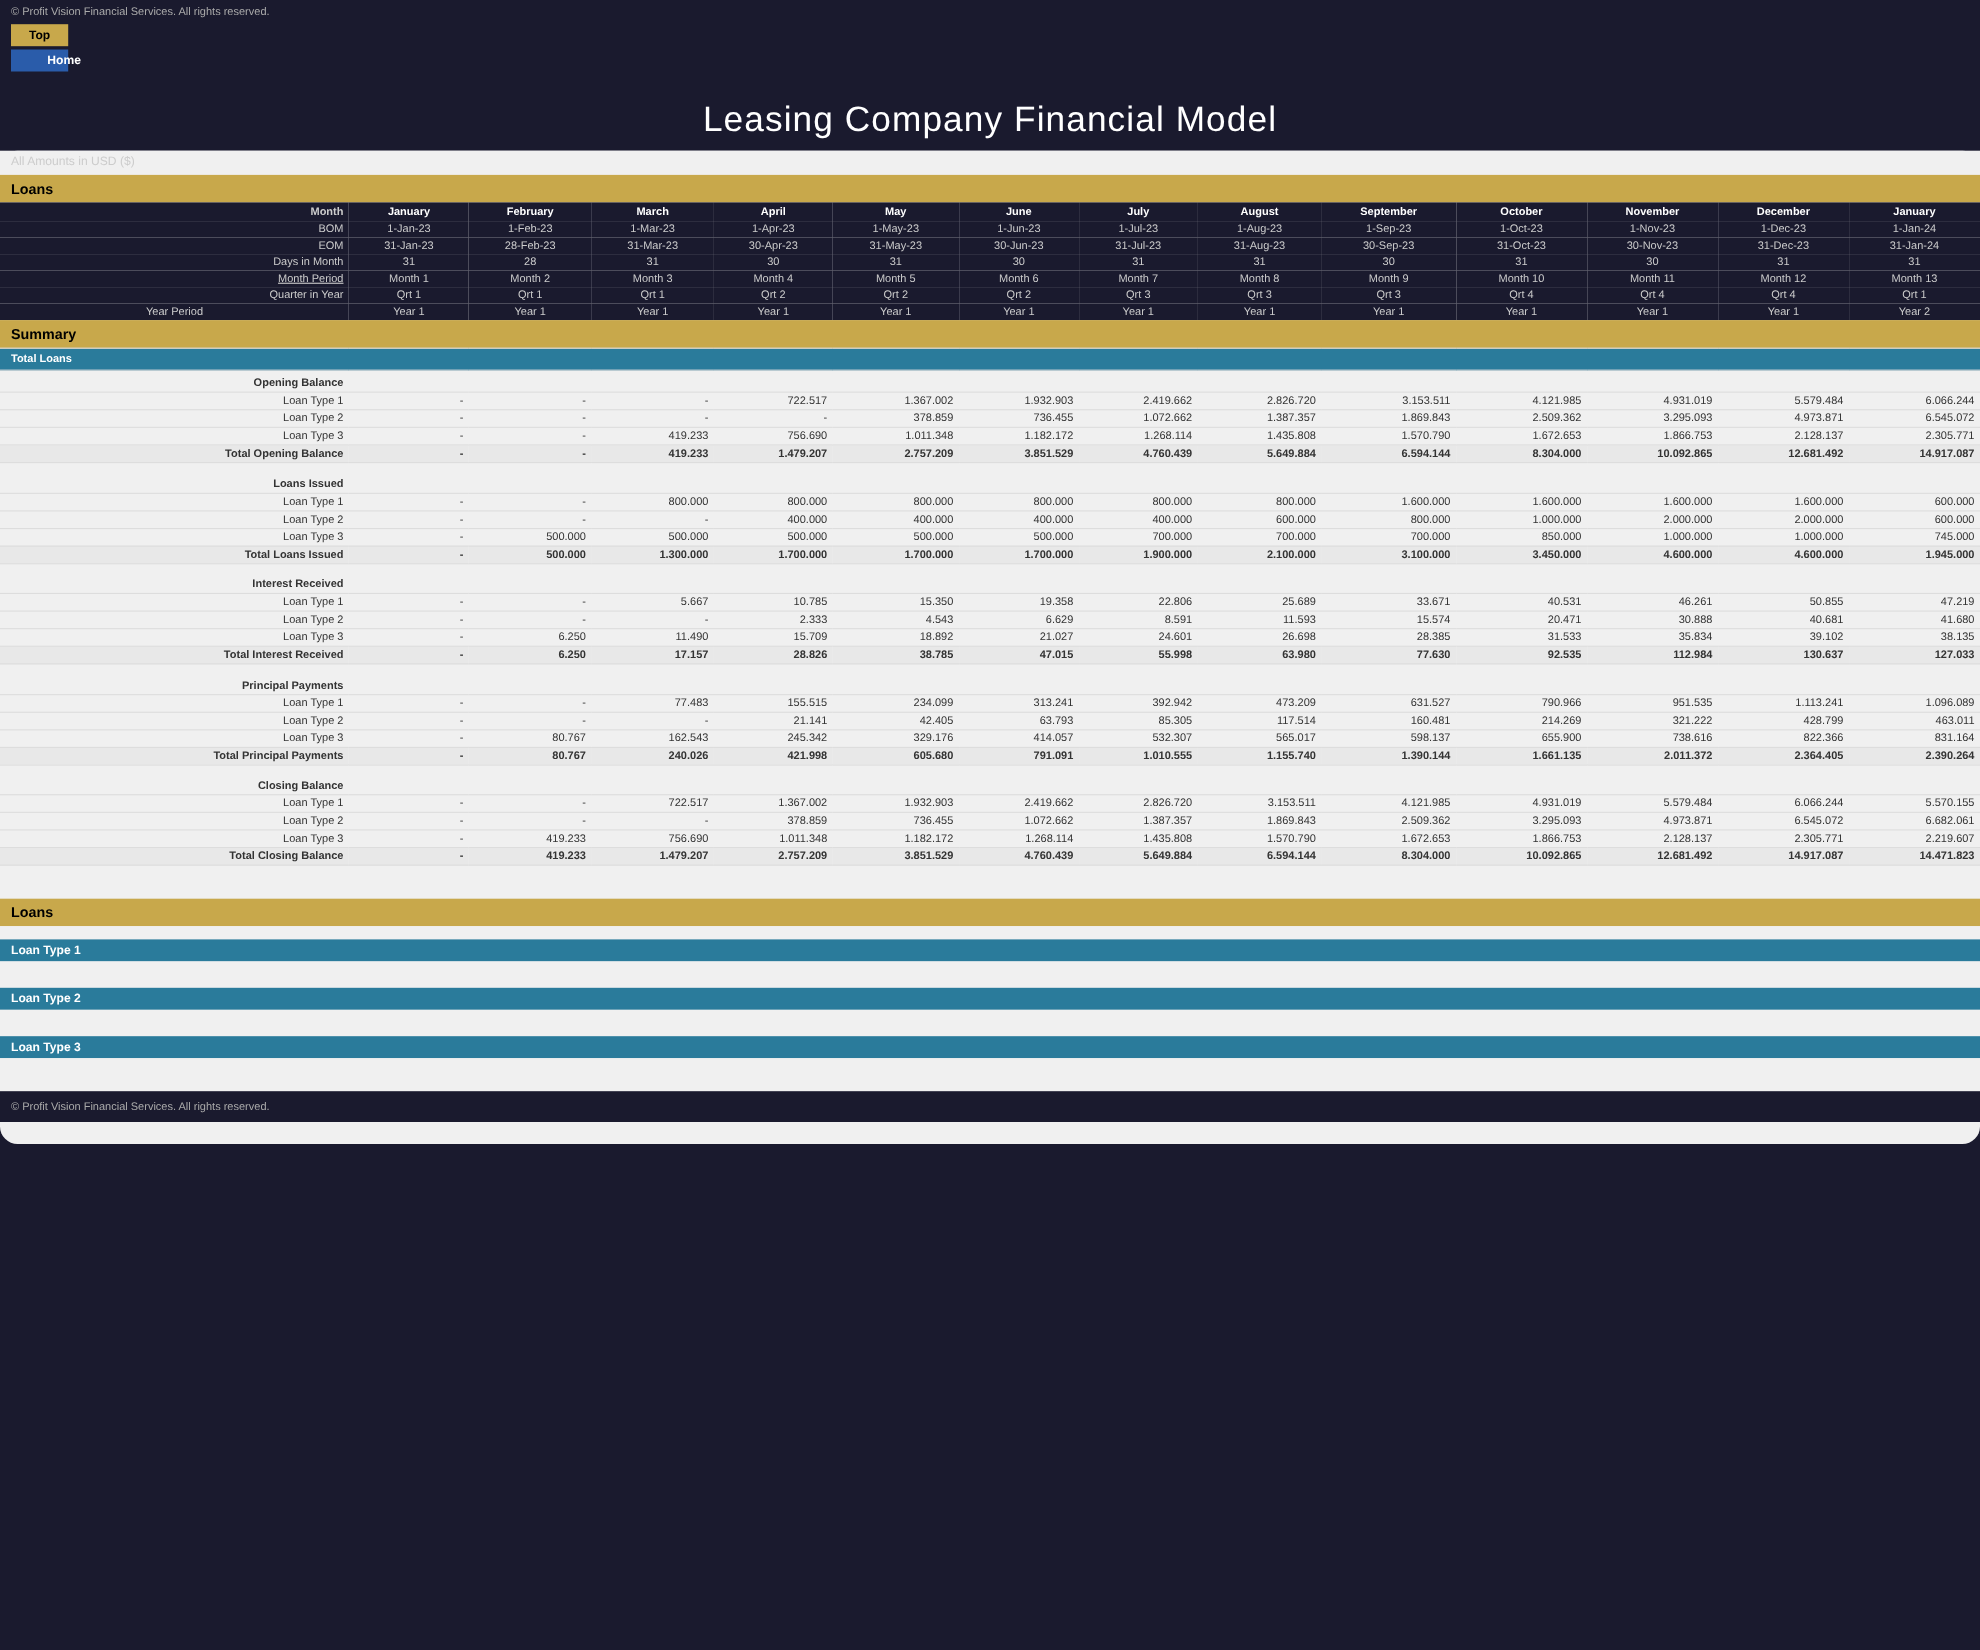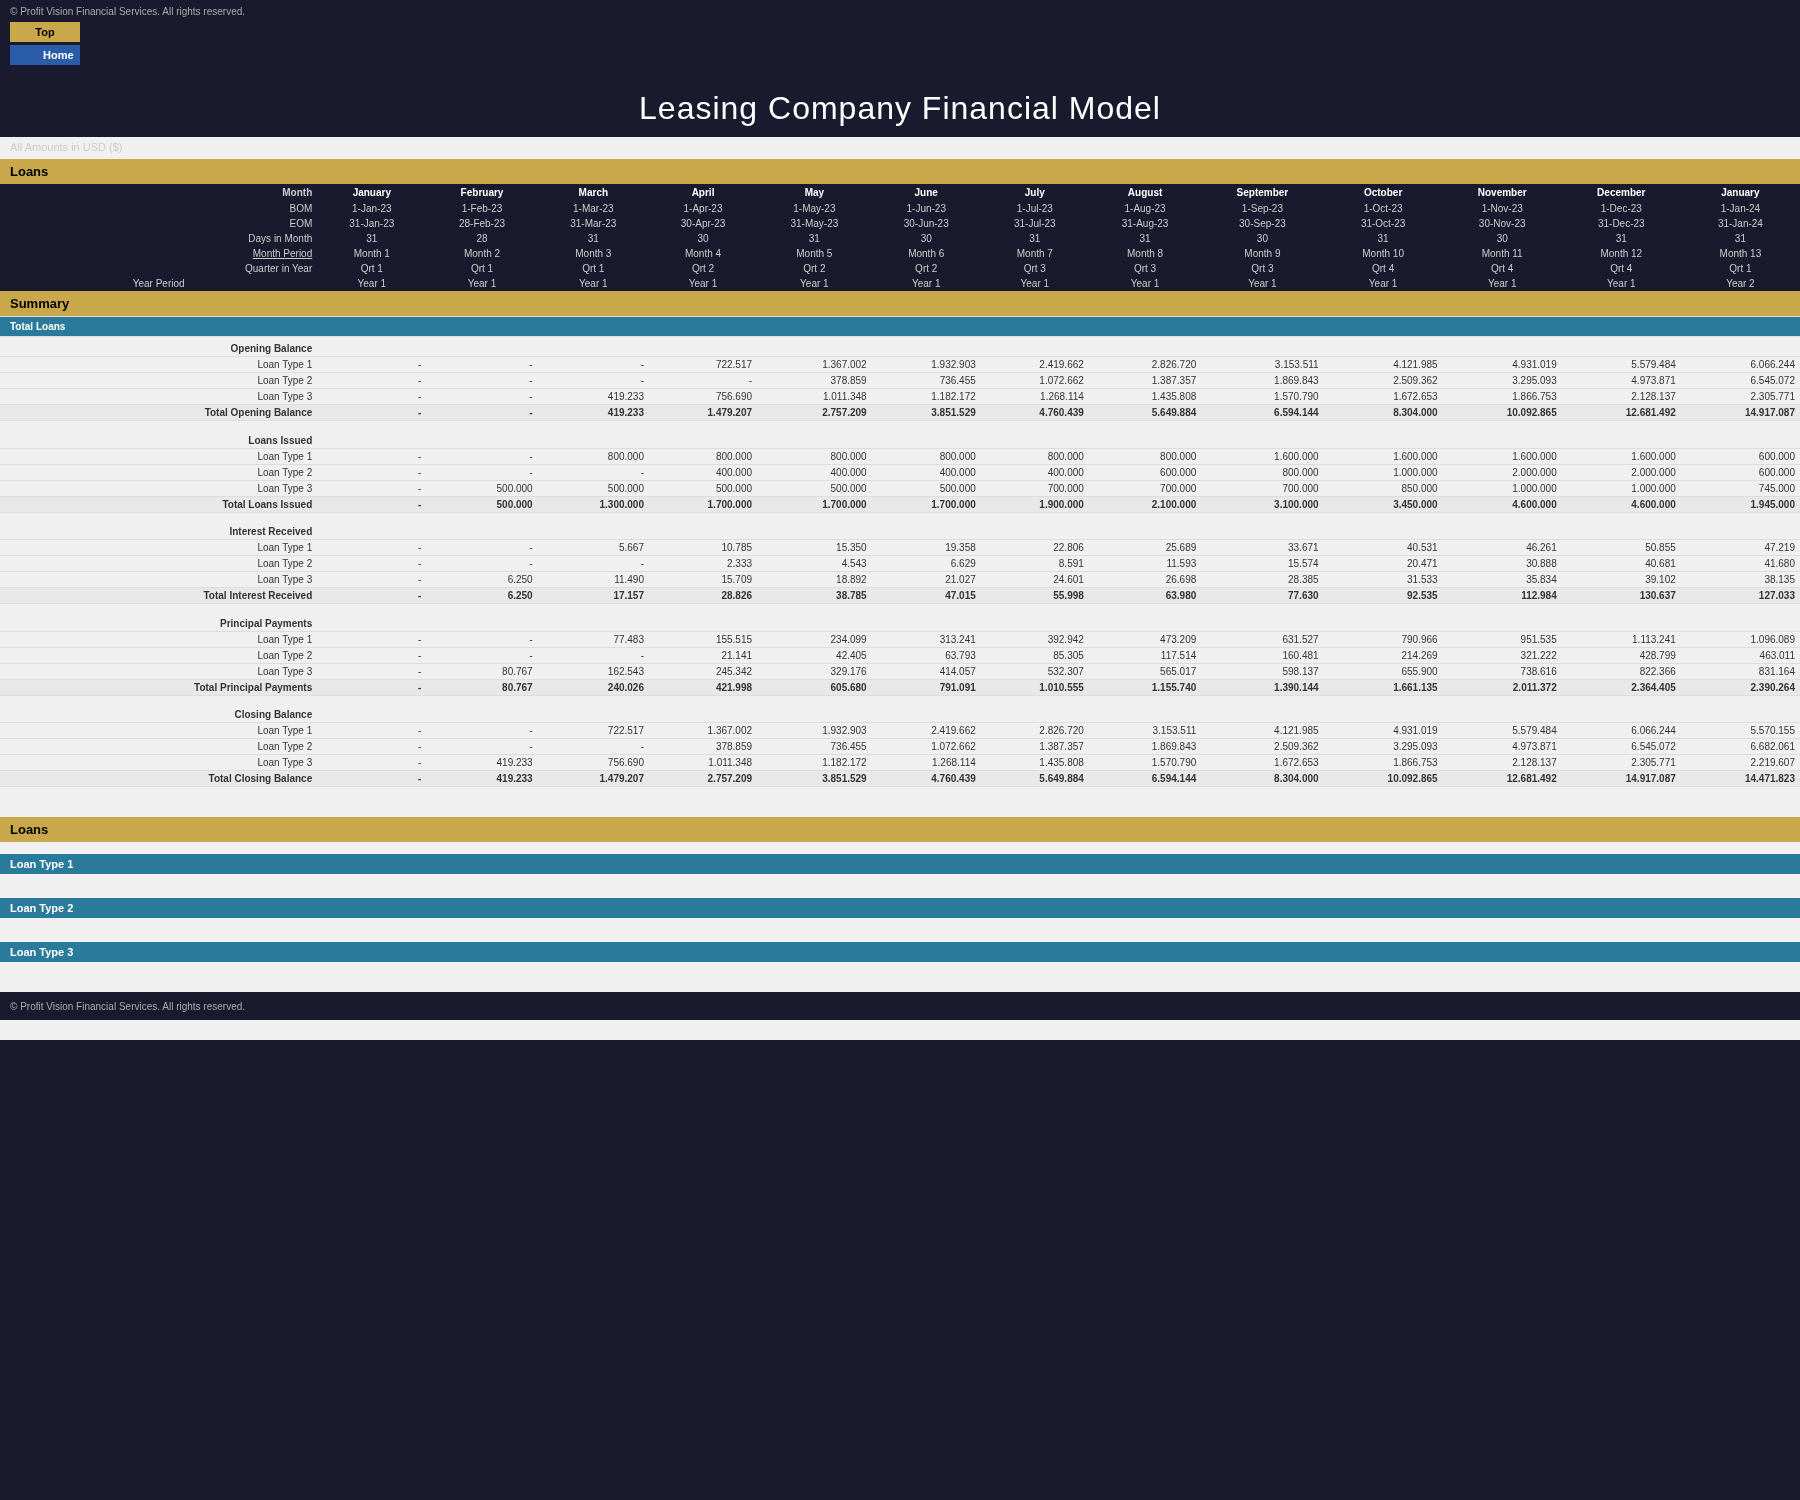--- a/index.html
+++ b/index.html
@@ -39,20 +39,21 @@
     .amounts-label {
       color: #ccc;
       font-size: 11px;
       text-align: left;
       padding: 4px 10px;
       background-color: #f0f0f0;
     }
     .content-area {
       background-color: #f0f0f0;
       padding: 0 0 20px 0;
+      border-radius: 16px;
     }
     .section-header {
       background-color: #c8a84b;
       color: #000;
       font-weight: bold;
       font-size: 13px;
       padding: 5px 10px;
     }
     .sub-section-header {
       background-color: #2a7b9b;
@@ -120,21 +121,21 @@
       background-color: #2a7b9b;
       color: #fff;
       font-weight: bold;
     }
   </style>
 </head>
 <body>
 
 <div style="position:relative; background-color:#1a1a2e; padding:5px 10px 5px 10px;">
   <span style="color:#aaa; font-size:10px;">© Profit Vision Financial Services. All rights reserved.</span>
-  <div style="display:flex; flex-direction:column; gap:3px; margin-top:5px; width:70px;">
+  <div style="display:flex; flex-direction:column; gap:3px; margin-top:5px; width:52px;">
     <button class="nav-btn">Top</button>
     <button class="nav-btn home">Home</button>
   </div>
 </div>
 
 <div class="header-section">
   <h1 class="main-title">Leasing Company Financial Model</h1>
 </div>
 
 <div class="content-area">

